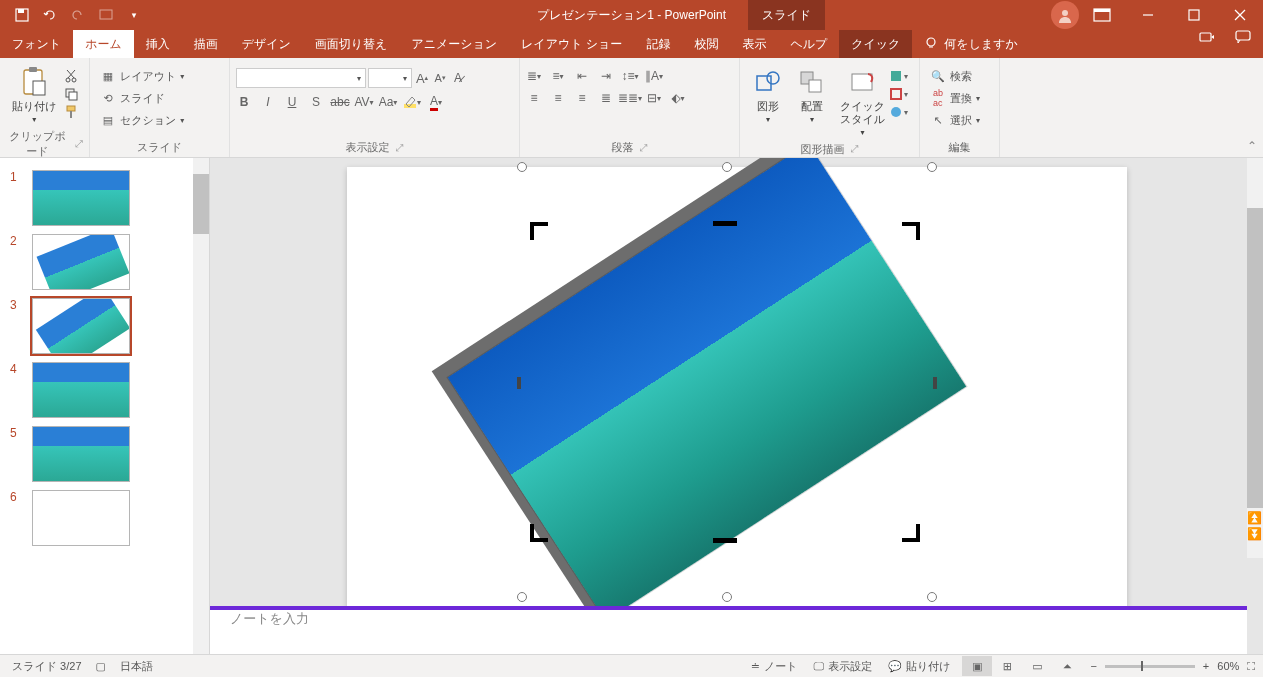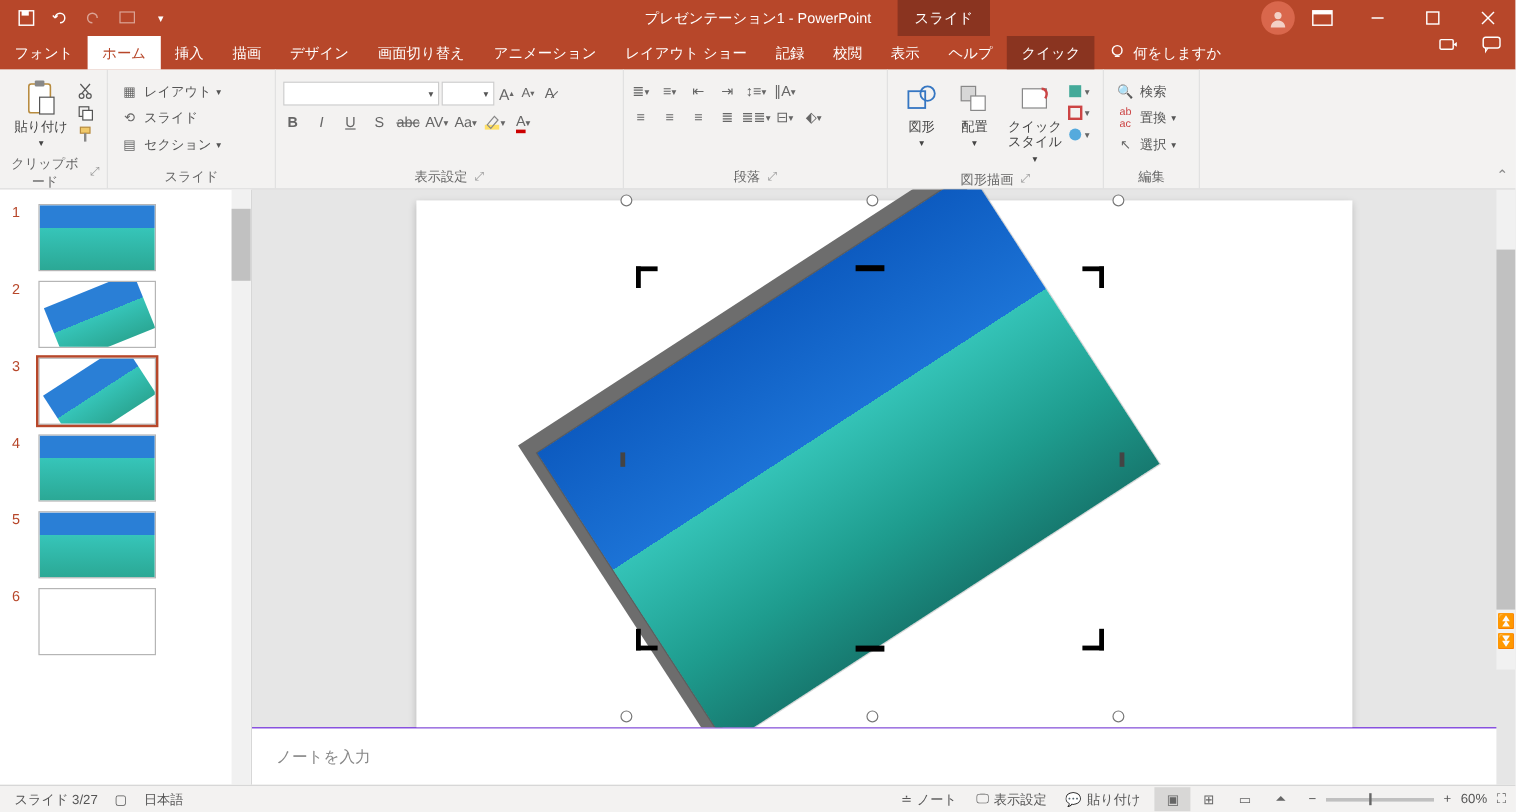--- a/index.html
+++ b/index.html
@@ -75,21 +75,21 @@
 .crop-corner { position: absolute; width: 18px; height: 18px; }
 .crop-corner::before, .crop-corner::after { content:""; position:absolute; background:#000; }
 .crop-corner.c-tl { top:0; left:0; } .crop-corner.c-tl::before { width:18px; height:4px; top:0; left:0; } .crop-corner.c-tl::after { width:4px; height:18px; top:0; left:0; }
 .crop-corner.c-tr { top:0; right:0; } .crop-corner.c-tr::before { width:18px; height:4px; top:0; right:0; } .crop-corner.c-tr::after { width:4px; height:18px; top:0; right:0; }
 .crop-corner.c-bl { bottom:0; left:0; } .crop-corner.c-bl::before { width:18px; height:4px; bottom:0; left:0; } .crop-corner.c-bl::after { width:4px; height:18px; bottom:0; left:0; }
 .crop-corner.c-br { bottom:0; right:0; } .crop-corner.c-br::before { width:18px; height:4px; bottom:0; right:0; } .crop-corner.c-br::after { width:4px; height:18px; bottom:0; right:0; }
 .crop-mid { position:absolute; background:#000; }
 .crop-mid.m-t { top:-1px; left:50%; width:24px; height:5px; margin-left:-12px; }
 .crop-mid.m-b { bottom:-1px; left:50%; width:24px; height:5px; margin-left:-12px; }
 
-.notes-pane { height: 48px; background: #fff; border-top: 1px solid #6d28d9; display: flex; align-items: center; padding: 0 20px; color: #888; font-size: 13px; margin-right: 16px; }
+.notes-pane { height: 48px; background: #fff; border-top: 4px solid #6d28d9; display: flex; align-items: flex-start; padding: 0 20px; color: #888; font-size: 13px; margin-right: 16px; }
 
 
 .statusbar { height: 23px; background: #f3f2f1; border-top: 1px solid #d7d7d7; display: flex; align-items: center; font-size: 11px; color: #555; position: relative; }
 .status-left { display: flex; gap: 14px; align-items: center; padding-left: 12px; }
 .status-right { position: absolute; right: 8px; display: flex; align-items: center; gap: 8px; }
 .status-btn { display: flex; align-items: center; gap: 4px; cursor: pointer; padding: 0 4px; }
 .view-btns { display: flex; }
 .view-btn { width: 30px; height: 20px; display: flex; align-items: center; justify-content: center; cursor: pointer; color: #666; }
 .view-btn.active { background: #d8d7d6; }
 .zoom-slider { width: 90px; height: 3px; background: #c0c0c0; position: relative; }

